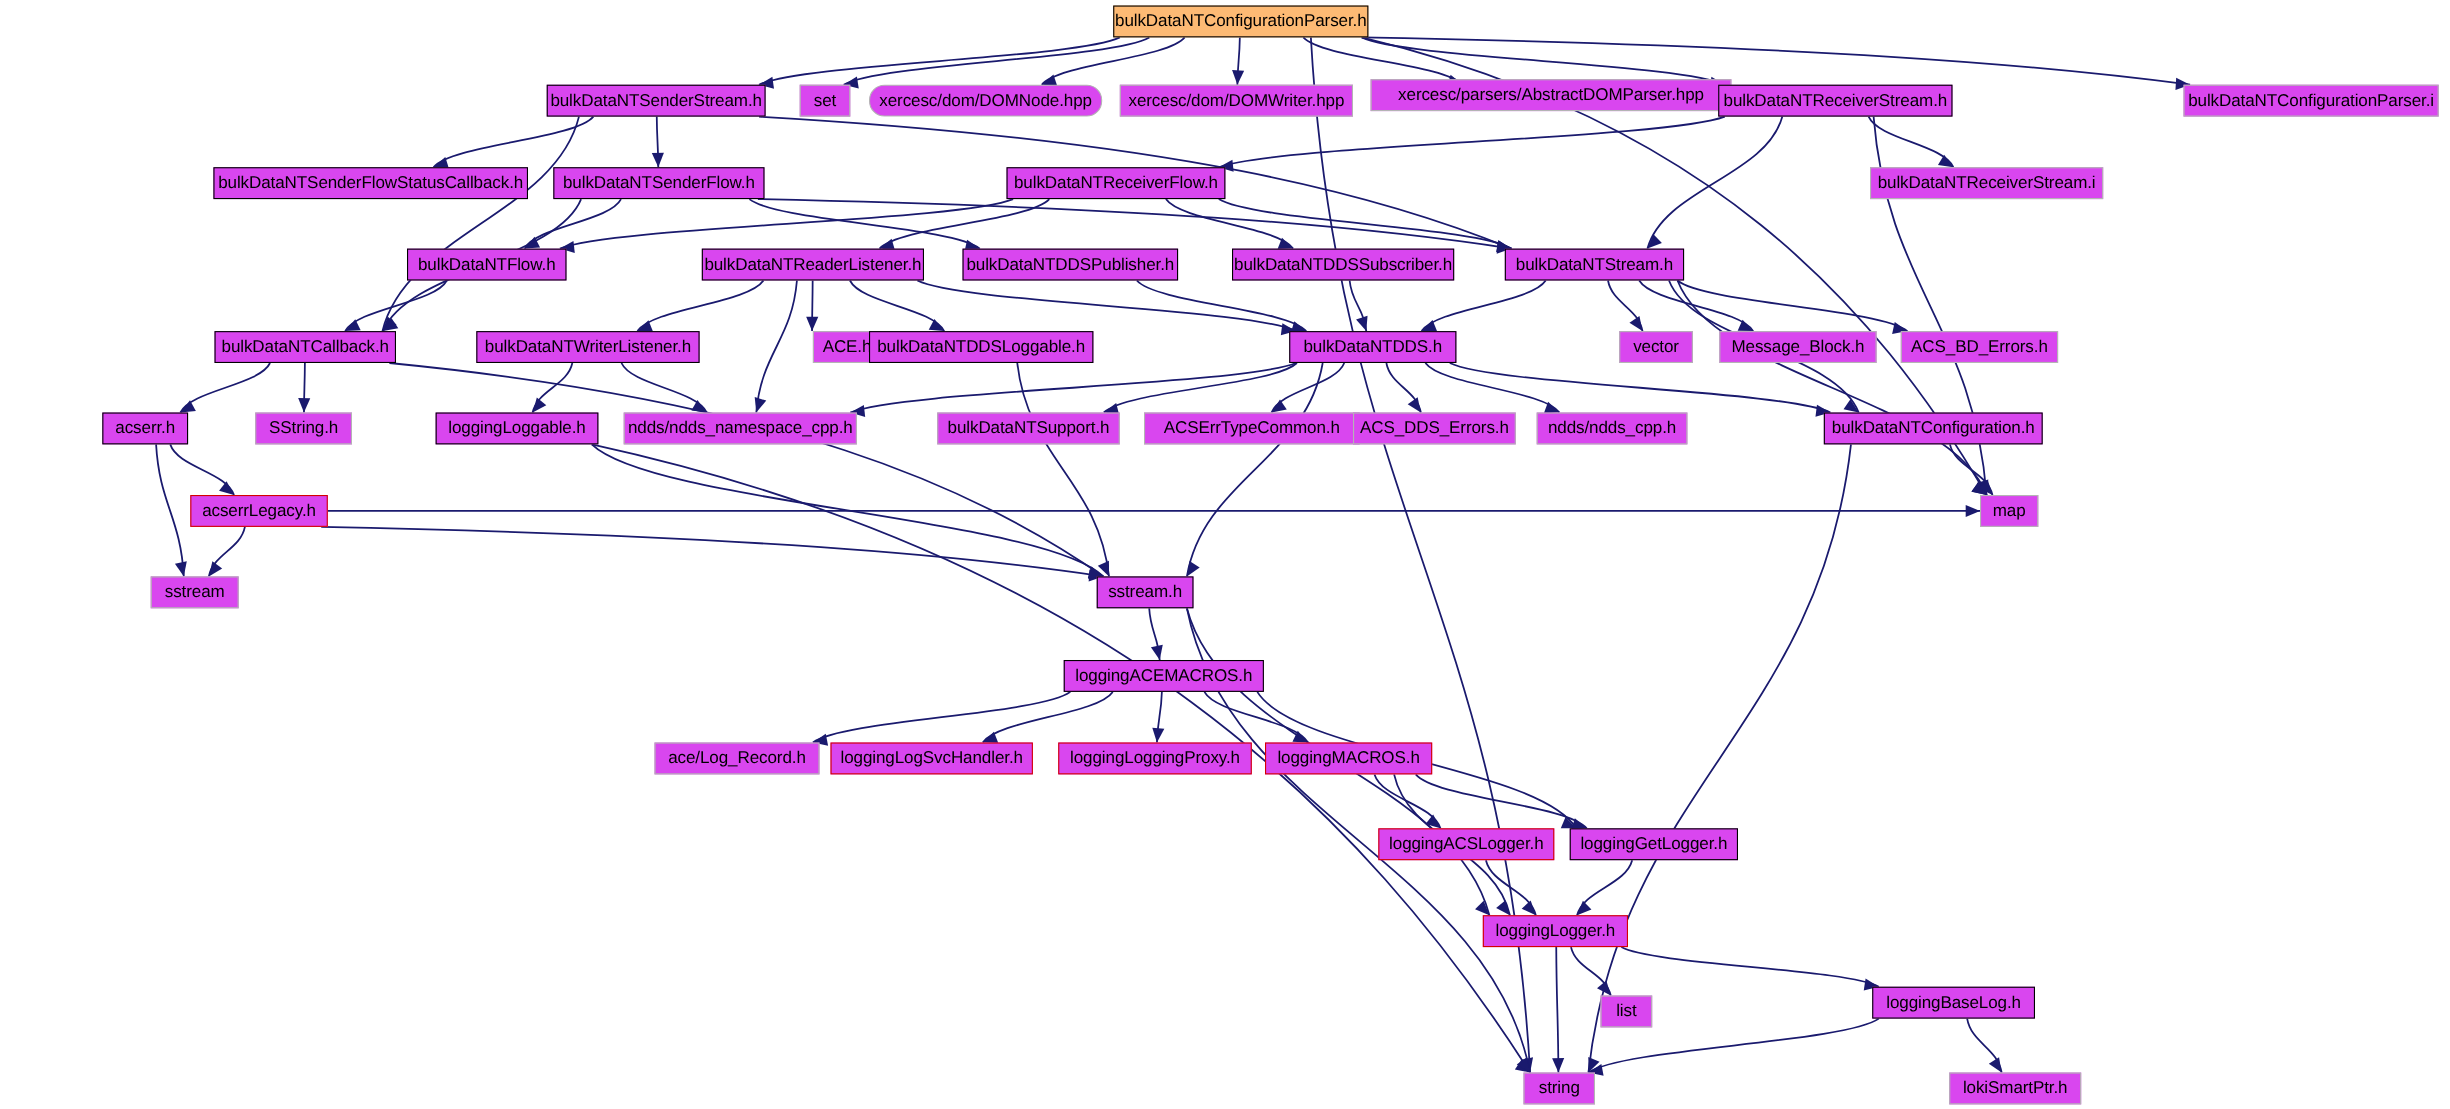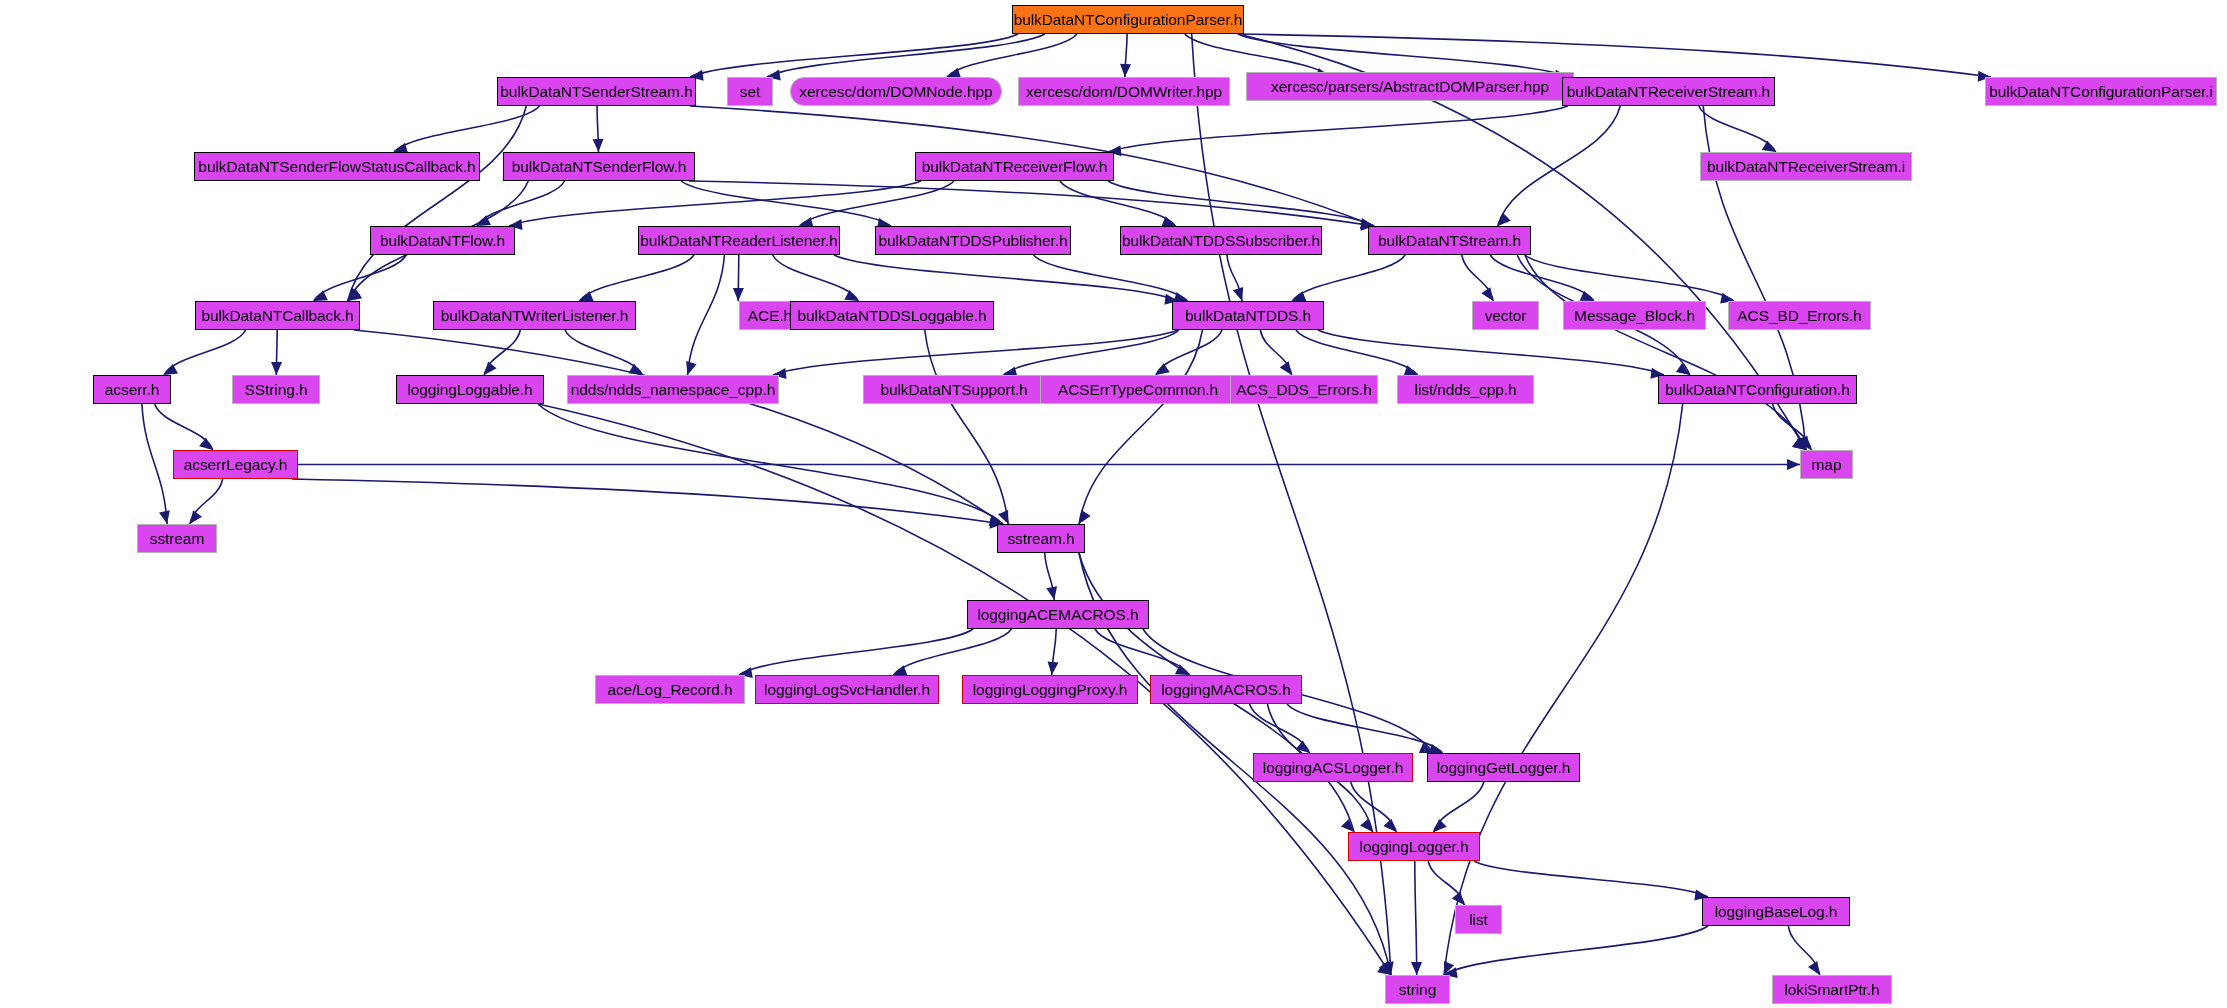--- a/index.html
+++ b/index.html
@@ -53,21 +53,21 @@
     z-index: 3;
   }
   .node.black {
     border: 1.6px solid #000000;
   }
   .node.red {
     border: 1.6px solid #d40000;
   }
   .node.root {
     border: 1.6px solid #000000;
-    background: #f97316;
+    background: #fdba74;
   }
   .node-label {
     pointer-events: none;
   }
 </style>
 </head>
 <body>
 
 <div id="graph-root">
   <svg id="edge-layer" viewBox="0 0 2227 1008" preserveAspectRatio="none" xmlns="http://www.w3.org/2000/svg">
@@ -313,31 +313,31 @@
       </div>
       <div class="node " style="left: 232px; top: 375px; width: 88px; height: 29px;">
         <span class="node-label">SString.h</span>
       </div>
       <div class="node black" style="left: 396px; top: 375px; width: 148px; height: 29px;">
         <span class="node-label">loggingLoggable.h</span>
       </div>
       <div class="node " style="left: 567px; top: 375px; width: 212px; height: 29px;">
         <span class="node-label">ndds/ndds_namespace_cpp.h</span>
       </div>
-      <div class="node " style="left: 852px; top: 375px; width: 182px; height: 29px; margin-left: 11px;">
+      <div class="node " style="left: 852px; top: 375px; width: 166px; height: 29px;">
         <span class="node-label">bulkDataNTSupport.h</span>
       </div>
       <div class="node " style="left: 1040px; top: 375px; width: 196px; height: 29px;">
         <span class="node-label">ACSErrTypeCommon.h</span>
       </div>
       <div class="node " style="left: 1230px; top: 375px; width: 148px; height: 29px;">
         <span class="node-label">ACS_DDS_Errors.h</span>
       </div>
       <div class="node " style="left: 1397px; top: 375px; width: 137px; height: 29px;">
-        <span class="node-label">list/ndds_cpp.h</span>
+        <span class="node-label">ndds/ndds_cpp.h</span>
       </div>
       <div class="node black" style="left: 1658px; top: 375px; width: 199px; height: 29px;">
         <span class="node-label">bulkDataNTConfiguration.h</span>
       </div>
       <div class="node red" style="left: 173px; top: 450px; width: 125px; height: 29px;">
         <span class="node-label">acserrLegacy.h</span>
       </div>
       <div class="node " style="left: 1800px; top: 450px; width: 53px; height: 29px;">
         <span class="node-label">map</span>
       </div>

